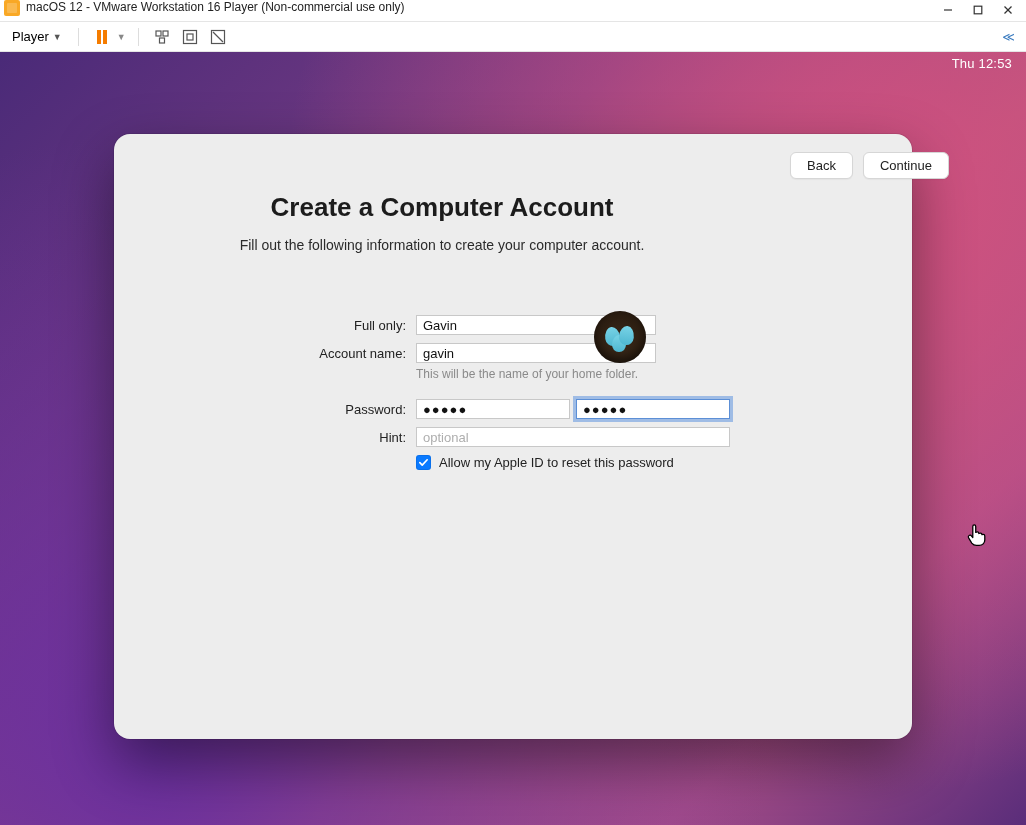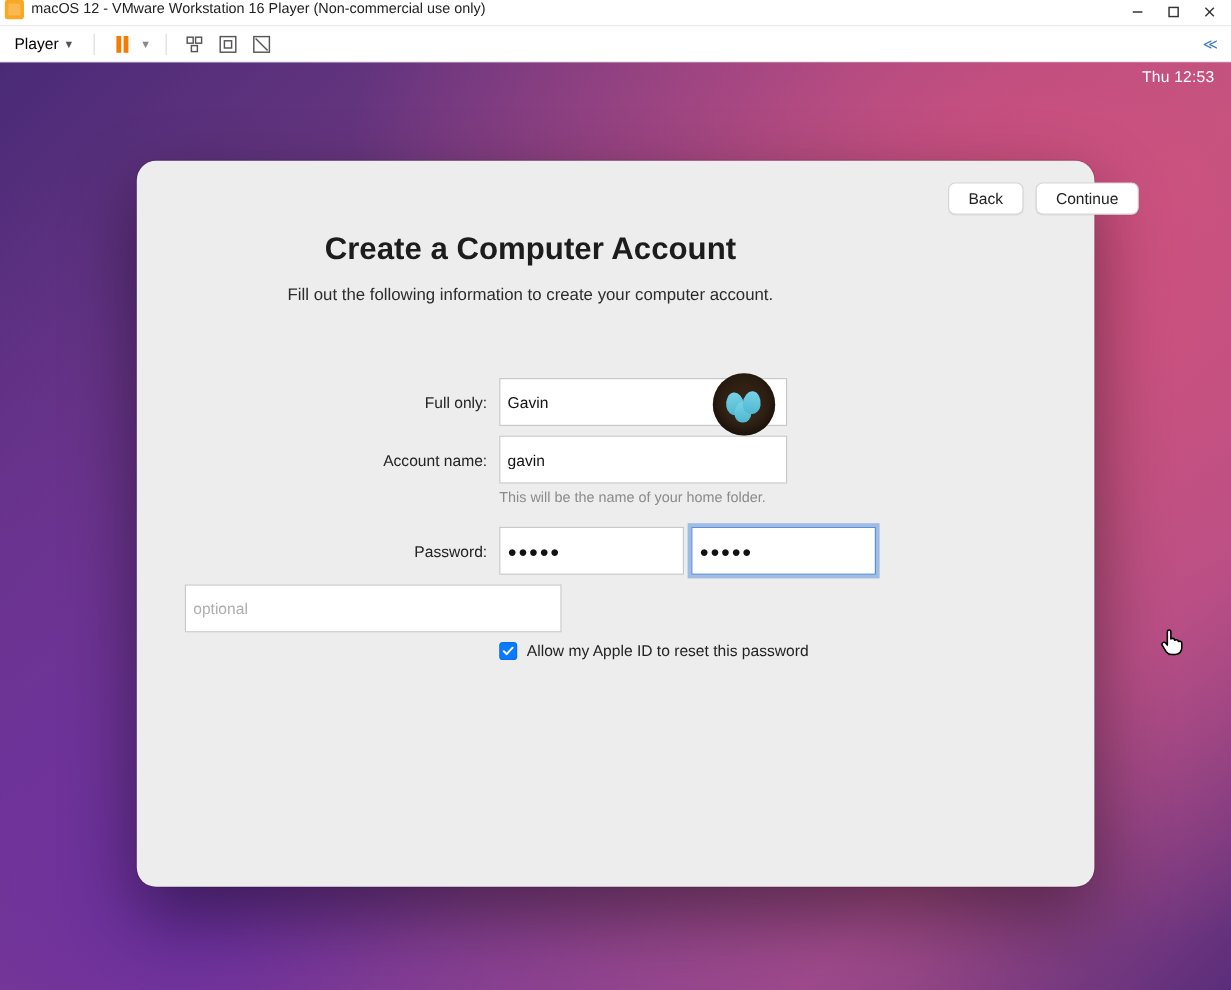--- a/index.html
+++ b/index.html
@@ -79,21 +79,21 @@
   .avatar::before { left:11px; top:16px; transform:rotate(-8deg); }
   .avatar::after  { left:25px; top:15px; transform:rotate(6deg); }
   .avatar .egg3   { left:18px; top:24px; width:14px; height:17px; transform:rotate(0deg); }
 
   .form-row { display:flex; align-items:center; margin-bottom: 8px; }
   .form-row.helper { margin-top:-4px; margin-bottom:18px; }
   .form-label {
     width: 262px; text-align:right; padding-right:10px; font-size:13px; color:#222;
   }
   .text-input {
-    width: 240px; height:40px; font-size:13px; padding: 1px 6px;
+    width: 240px; height:20px; font-size:13px; padding: 1px 6px;
     background:#fff; border:1px solid #c8c8c8; border-radius:0;
     color:#111; outline:none;
   }
   .text-input::placeholder { color:#aeaeae; }
   .text-input.pw { width:154px; letter-spacing: 1px; }
   .text-input.pw2 { width:154px; margin-left:6px; letter-spacing:1px;
     border:1px solid #5c8fd6; box-shadow:0 0 0 3px rgba(64,128,220,0.45);
   }
   .text-input.hint { width:314px; }
   .helper-text { font-size:12px; color:#8a8a8a; margin-left:262px; }
@@ -215,20 +215,21 @@
           <div class="helper-text">This will be the name of your home folder.</div>
         </div>
 
         <div class="form-row">
           <div class="form-label">Password:</div>
           <input class="text-input pw" value="●●●●●" style="">
           <input class="text-input pw2" value="●●●●●" style="">
         </div>
 
         <div class="form-row">
+          <div class="form-label">Hint:</div>
           <input class="text-input hint" placeholder="optional" style="">
         </div>
 
         <div class="check-row">
           <div class="mac-check">
             <svg viewBox="0 0 12 12">
                 <polyline points="2,6.2 4.6,8.8 10,3" fill="none" stroke="#fff" stroke-width="1.8" stroke-linecap="round" stroke-linejoin="round"></polyline>
               </svg>
           </div>
           <span>Allow my Apple ID to reset this password</span>

